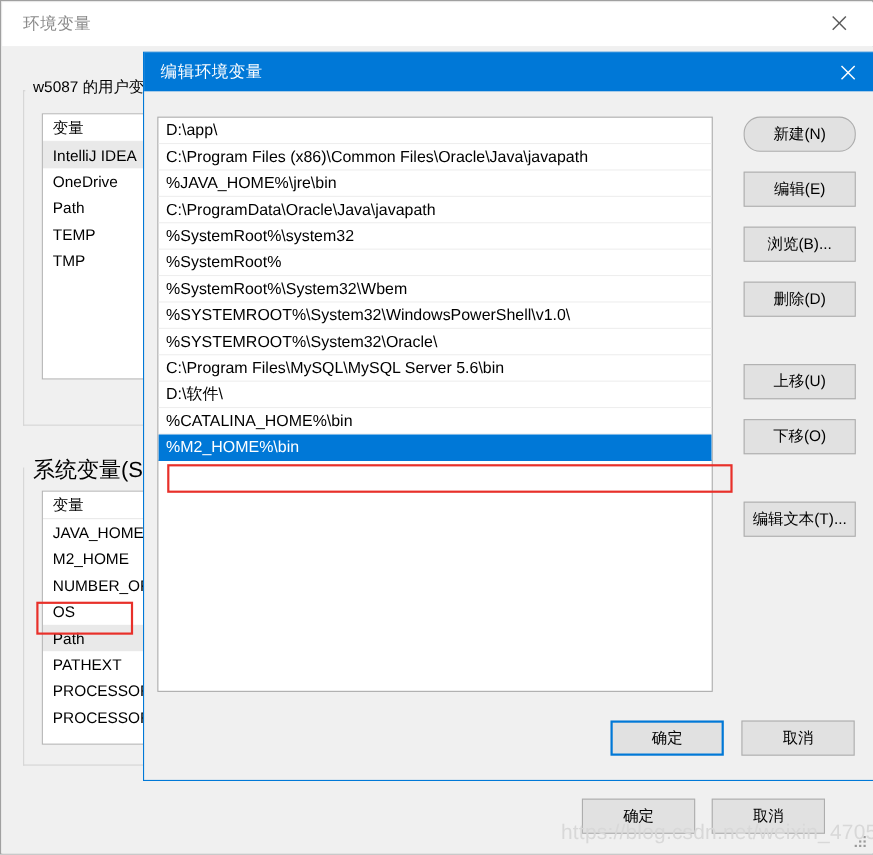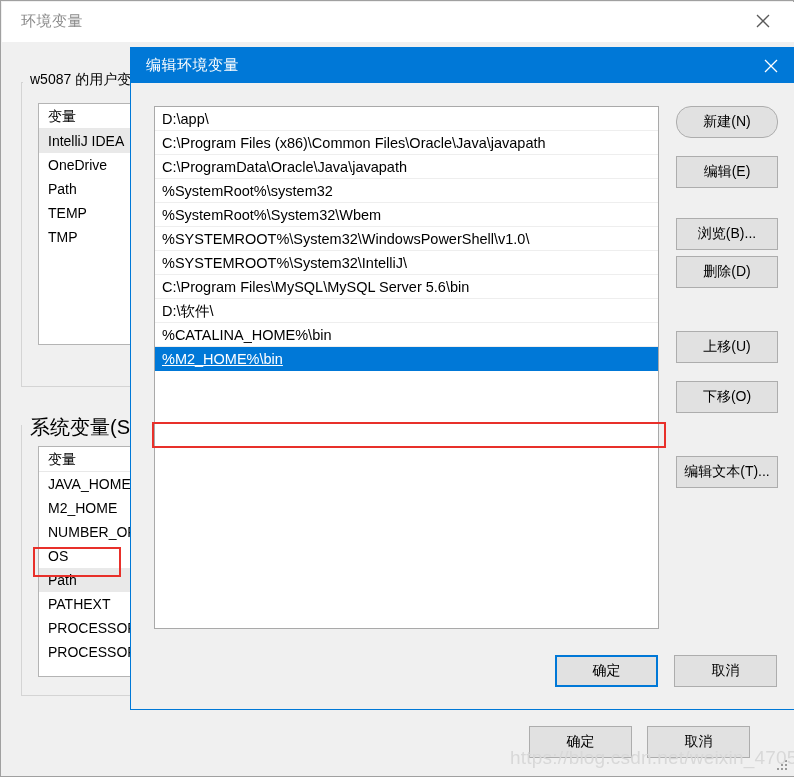--- a/index.html
+++ b/index.html
@@ -230,21 +230,21 @@
     width: 46px;
     height: 35px;
     display: flex;
     align-items: center;
     justify-content: center;
     cursor: default;
   }
 
   .path-listbox {
     position: absolute;
-    left: 23px;
+    left: 12px;
     top: 58px;
     width: 505px;
     height: 523px;
     background: #ffffff;
     border: 1px solid #a9a9a9;
     box-sizing: border-box;
     overflow: hidden;
   }
   .path-row {
     height: 24px;
@@ -253,21 +253,20 @@
     font-size: 14.5px;
     white-space: nowrap;
     border-bottom: 1px solid #eeeeee;
     box-sizing: border-box;
     color: #000;
   }
   .path-row.selected {
     background: #0078d7;
     color: #ffffff;
     border-bottom: 1px solid #0078d7;
-    text-decoration: underline;
   }
 
   
   .side-btn {
     position: absolute;
     left: 545px;
     width: 102px;
     height: 32px;
   }
 
@@ -389,36 +388,38 @@
           <line x1="1" y1="1" x2="13" y2="13" stroke="#ffffff" stroke-width="1.3"></line>
           <line x1="13" y1="1" x2="1" y2="13" stroke="#ffffff" stroke-width="1.3"></line>
         </svg>
       </div>
     </div>
 
     <div class="path-listbox">
       <div id="path-rows">
           <div class="path-row">D:\app\</div>
           <div class="path-row">C:\Program Files (x86)\Common Files\Oracle\Java\javapath</div>
+          <div class="path-row">%JAVA_HOME%\jre\bin</div>
           <div class="path-row">C:\ProgramData\Oracle\Java\javapath</div>
           <div class="path-row">%SystemRoot%\system32</div>
+          <div class="path-row">%SystemRoot%</div>
           <div class="path-row">%SystemRoot%\System32\Wbem</div>
           <div class="path-row">%SYSTEMROOT%\System32\WindowsPowerShell\v1.0\</div>
-          <div class="path-row">%SYSTEMROOT%\System32\IntelliJ\</div>
+          <div class="path-row">%SYSTEMROOT%\System32\Oracle\</div>
           <div class="path-row">C:\Program Files\MySQL\MySQL Server 5.6\bin</div>
           <div class="path-row">D:\软件\</div>
           <div class="path-row">%CATALINA_HOME%\bin</div>
           <div class="path-row selected">%M2_HOME%\bin</div>
         </div>
     </div>
 
     <div id="side-buttons">
         <button class="btn side-btn" style="top: 58px; border-radius: 15px;">新建(N)</button>
         <button class="btn side-btn" style="top: 108px;">编辑(E)</button>
-        <button class="btn side-btn" style="top: 158px; margin-top: 12px;">浏览(B)...</button>
+        <button class="btn side-btn" style="top: 158px;">浏览(B)...</button>
         <button class="btn side-btn" style="top: 208px;">删除(D)</button>
         <button class="btn side-btn" style="top: 283px;">上移(U)</button>
         <button class="btn side-btn" style="top: 333px; text-align: right;">下移(O)</button>
         <button class="btn side-btn" style="top: 408px;">编辑文本(T)...</button>
       </div>
 
     <button class="btn focused inner-ok">确定</button>
     <button class="btn inner-cancel">取消</button>
   </div>
 

